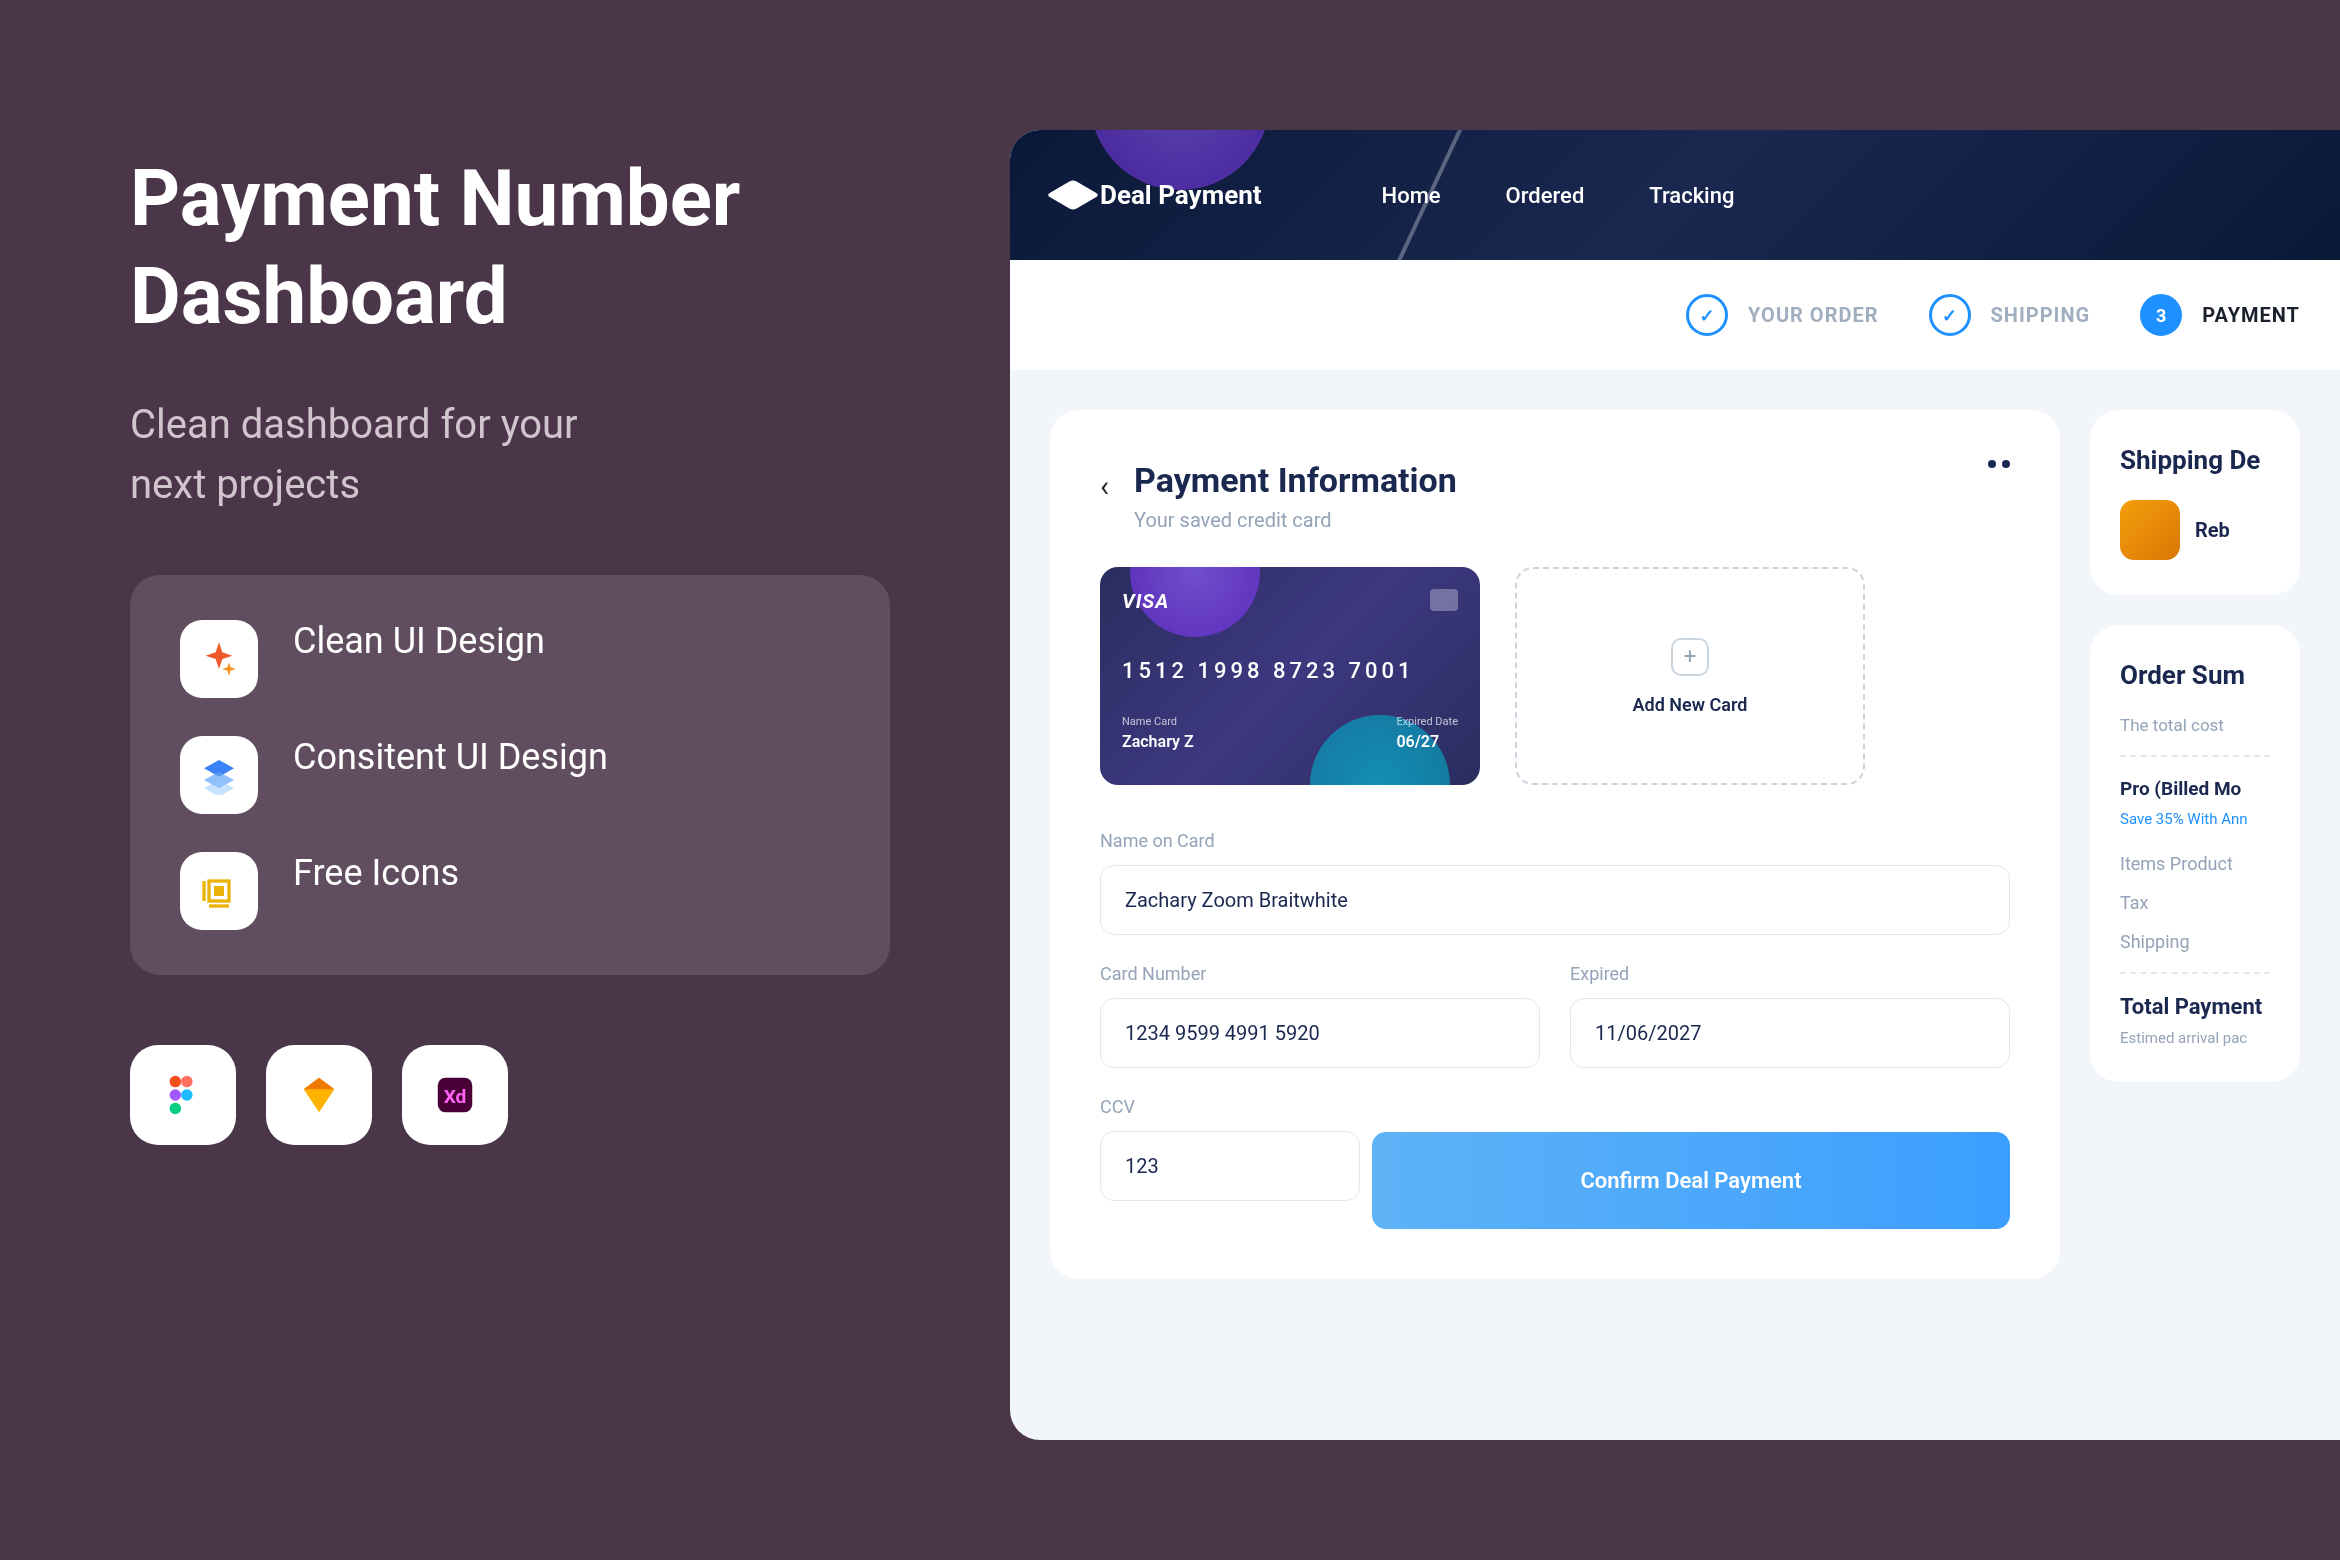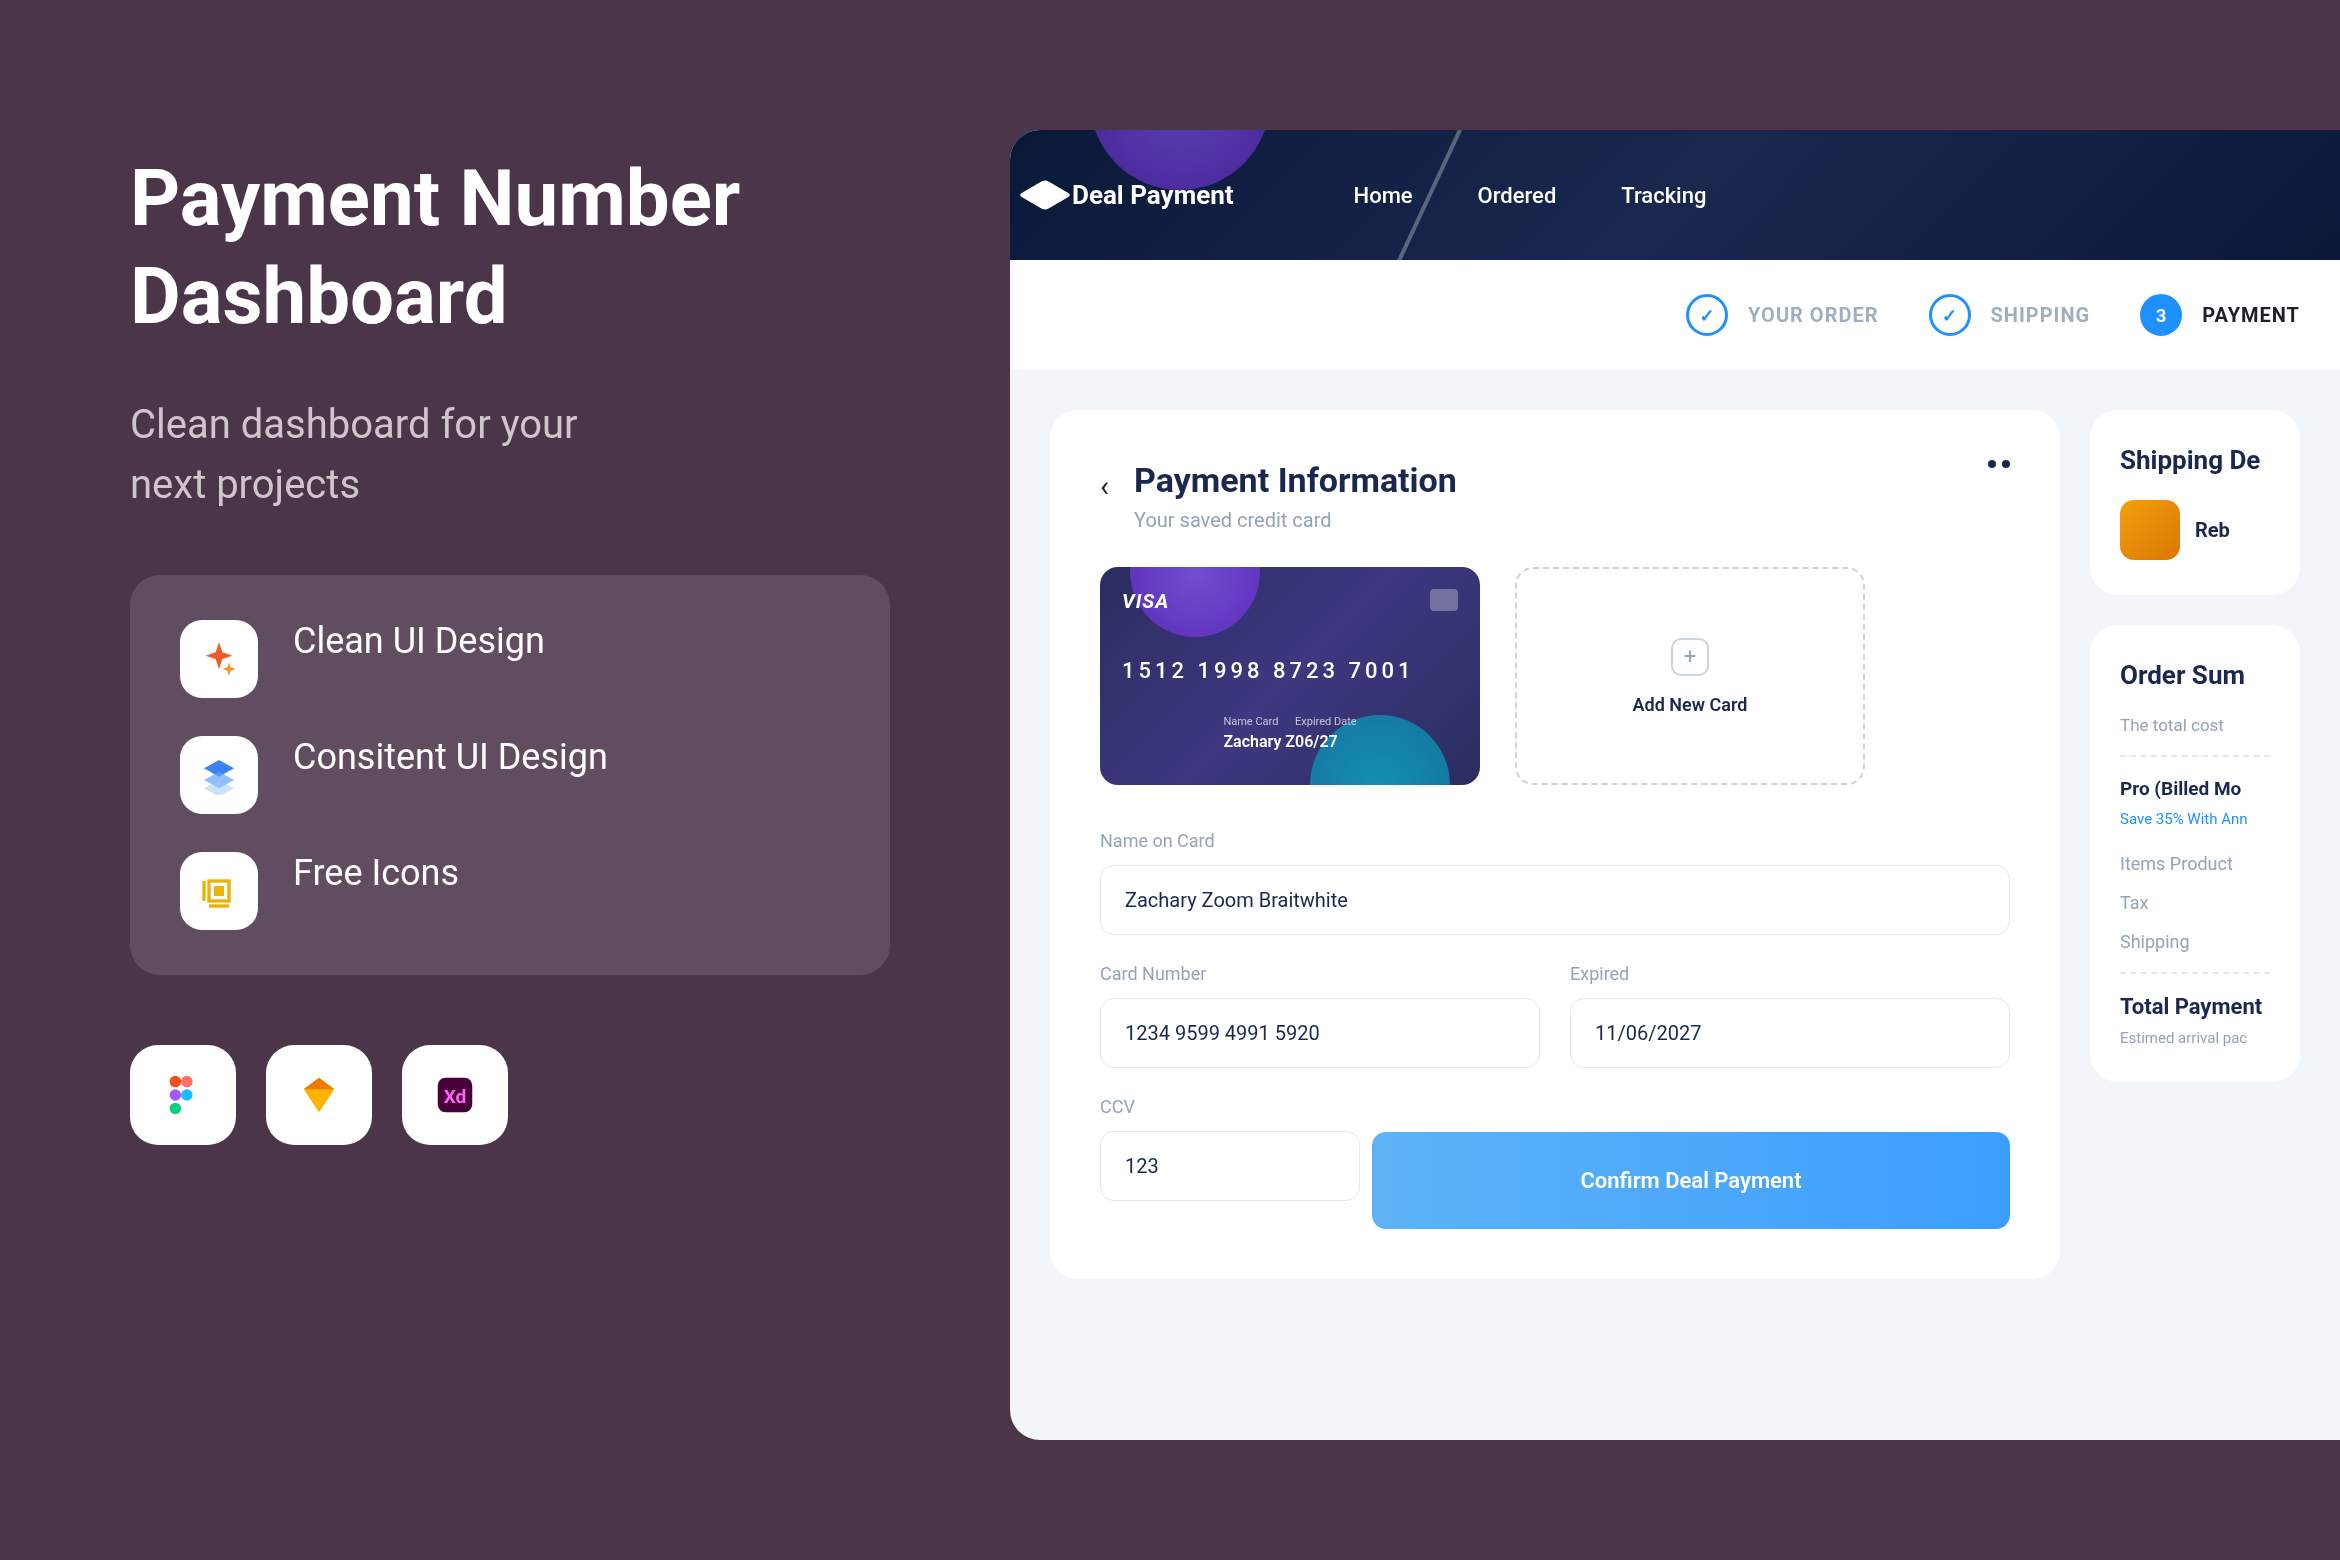--- a/index.html
+++ b/index.html
@@ -8,21 +8,21 @@
 .promo-title{font-size:78px;font-weight:700;line-height:1.25;margin-bottom:50px;}
 .promo-subtitle{font-size:40px;font-weight:400;line-height:1.5;color:#d0c5cd;margin-bottom:60px;}
 .feature-box{background:rgba(255,255,255,0.12);border-radius:30px;padding:45px 50px;width:760px;margin-bottom:70px;}
 .feature-item{display:flex;align-items:flex-start;gap:35px;margin-bottom:38px;}
 .feature-item:last-child{margin-bottom:0;}
 .feature-icon{width:78px;height:78px;background:#fff;border-radius:22px;display:flex;align-items:center;justify-content:center;flex-shrink:0;}
 .feature-text{font-size:36px;font-weight:400;color:#fff;}
 .tool-icons{display:flex;gap:30px;}
 .tool-icon{width:106px;height:100px;background:#fff;border-radius:28px;display:flex;align-items:center;justify-content:center;}
 .dashboard{position:absolute;left:1010px;top:130px;width:1330px;height:1310px;background:#f2f5f9;border-radius:30px 0 0 30px;overflow:hidden;}
-.dash-header{background:linear-gradient(135deg,#0a1838 0%,#1a2850 50%,#0a1838 100%);height:130px;display:flex;align-items:center;padding:0 20px;position:relative;overflow:hidden;}
+.dash-header{background:linear-gradient(135deg,#0a1838 0%,#1a2850 50%,#0a1838 100%);height:130px;display:flex;align-items:center;padding:0 48px;position:relative;overflow:hidden;}
 .dash-header::before{content:'';position:absolute;width:180px;height:180px;background:radial-gradient(circle,#8b5cf6 0%,#6d28d9 100%);border-radius:50%;top:-120px;left:80px;opacity:0.6;}
 .dash-header::after{content:'';position:absolute;width:4px;height:200px;background:rgba(255,255,255,0.3);top:-40px;left:420px;transform:rotate(25deg);}
 .logo{display:flex;align-items:center;gap:12px;color:#fff;font-size:26px;font-weight:700;z-index:1;}
 .logo-icon{width:30px;height:30px;background:#fff;transform:rotate(45deg) skew(-15deg,-15deg);border-radius:4px;}
 .nav-links{display:flex;gap:65px;margin-left:120px;z-index:1;}
 .nav-link{color:#fff;font-size:22px;font-weight:500;text-decoration:none;}
 .stepper{background:#fff;height:110px;display:flex;align-items:center;justify-content:flex-end;padding:0 40px;gap:50px;}
 .step{display:flex;align-items:center;gap:20px;}
 .step-circle{width:42px;height:42px;border:3px solid #1e90ff;border-radius:50%;display:flex;align-items:center;justify-content:center;color:#1e90ff;font-weight:700;font-size:18px;}
 .step-circle.filled{background:#1e90ff;color:#fff;border-color:#1e90ff;}
@@ -36,21 +36,21 @@
 .card-subtitle{font-size:20px;color:#94a3b8;}
 .more-icon{position:absolute;right:50px;top:50px;display:flex;gap:6px;}
 .more-icon span{width:8px;height:8px;background:#1a2850;border-radius:50%;}
 .cards-row{display:flex;gap:35px;margin-bottom:45px;}
 .credit-card{width:380px;height:218px;background:linear-gradient(135deg,#2a2d5f 0%,#3d3880 50%,#2a2d5f 100%);border-radius:18px;padding:22px;color:#fff;position:relative;overflow:hidden;}
 .credit-card::before{content:'';position:absolute;width:130px;height:130px;background:radial-gradient(circle,#8b5cf6,#6d28d9);border-radius:50%;top:-60px;left:30px;opacity:0.7;}
 .credit-card::after{content:'';position:absolute;width:140px;height:140px;background:radial-gradient(circle,#06b6d4,#0891b2);border-radius:50%;bottom:-70px;right:30px;opacity:0.7;}
 .cc-brand{font-size:20px;font-weight:700;font-style:italic;letter-spacing:1px;position:relative;z-index:1;}
 .cc-chip{position:absolute;right:22px;top:22px;width:28px;height:22px;background:rgba(255,255,255,0.3);border-radius:4px;}
 .cc-number{font-size:22px;letter-spacing:4px;margin-top:45px;position:relative;z-index:1;font-weight:500;}
-.cc-footer{display:flex;justify-content:center;margin-top:32px;position:relative;z-index:1;}
+.cc-footer{display:flex;justify-content:space-between;margin-top:32px;position:relative;z-index:1;}
 .cc-label{font-size:11px;opacity:0.7;margin-bottom:4px;}
 .cc-value{font-size:16px;font-weight:600;}
 .add-card{width:350px;height:218px;border:2px dashed #cbd5e0;border-radius:18px;display:flex;flex-direction:column;align-items:center;justify-content:center;gap:18px;cursor:pointer;}
 .add-icon{width:38px;height:38px;border:2px solid #cbd5e0;border-radius:10px;display:flex;align-items:center;justify-content:center;color:#94a3b8;font-size:22px;}
 .add-text{font-size:18px;font-weight:600;color:#1a2850;}
 .form-group{margin-bottom:28px;}
 .form-label{display:block;font-size:18px;color:#94a3b8;margin-bottom:14px;}
 .form-input{width:100%;padding:22px 24px;border:1px solid #e2e8f0;border-radius:14px;font-size:20px;color:#1a2850;background:#fff;}
 .form-row{display:flex;gap:30px;}
 .form-row .form-group{flex:1;}

